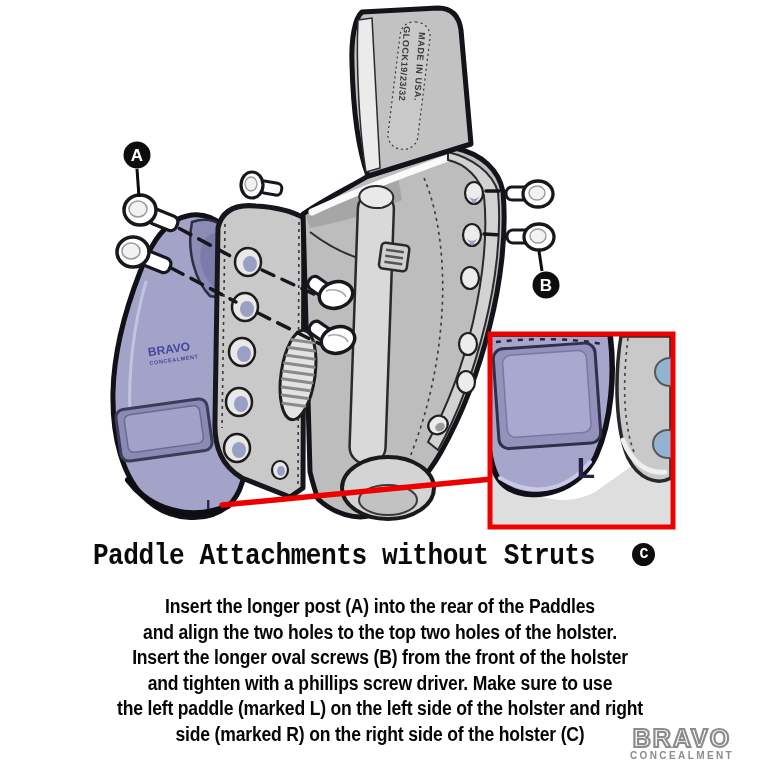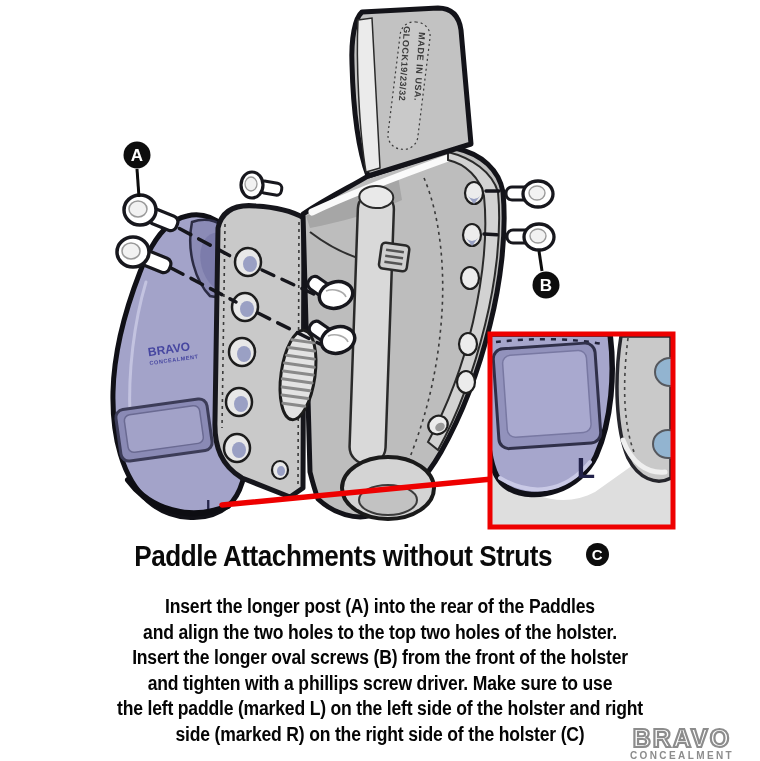--- a/index.html
+++ b/index.html
@@ -1,19 +1,19 @@
 <!DOCTYPE html>
 <html><head>
 <meta charset="utf-8">
 <style>
   html,body{margin:0;padding:0;background:#fff;}
   .canvas{position:relative;width:760px;height:761px;background:#fff;overflow:hidden;
           font-family:"Liberation Sans",sans-serif;}
   .illustration{position:absolute;top:0;left:0;}
-  .title-row{position:absolute;top:540px;left:0;width:720px;text-align:center;white-space:nowrap;}
+  .title-row{position:absolute;top:540px;left:0;width:720px;text-align:center;white-space:nowrap;font-family:Liberation Mono, monospace;}
   .title-text{display:inline-block;font-size:29px;font-weight:700;color:#0a0a0a;
               letter-spacing:-0.5px;transform:scaleX(0.90);transform-origin:center;}
   .c-badge{display:inline-block;width:23px;height:23px;border-radius:50%;background:#0d0d0d;
            color:#fff;font-size:15px;font-weight:700;line-height:23px;text-align:center;
            vertical-align:6px;margin-left:10px;}
   .instructions{position:absolute;top:594px;left:0;width:760px;text-align:center;
                 transform:scaleX(0.90);transform-origin:center;}
   .instructions .line{font-size:19.5px;font-weight:700;color:#050505;line-height:25.5px;
                       letter-spacing:-0.2px;white-space:nowrap;}
   .logo{position:absolute;right:4px;bottom:0px;}

